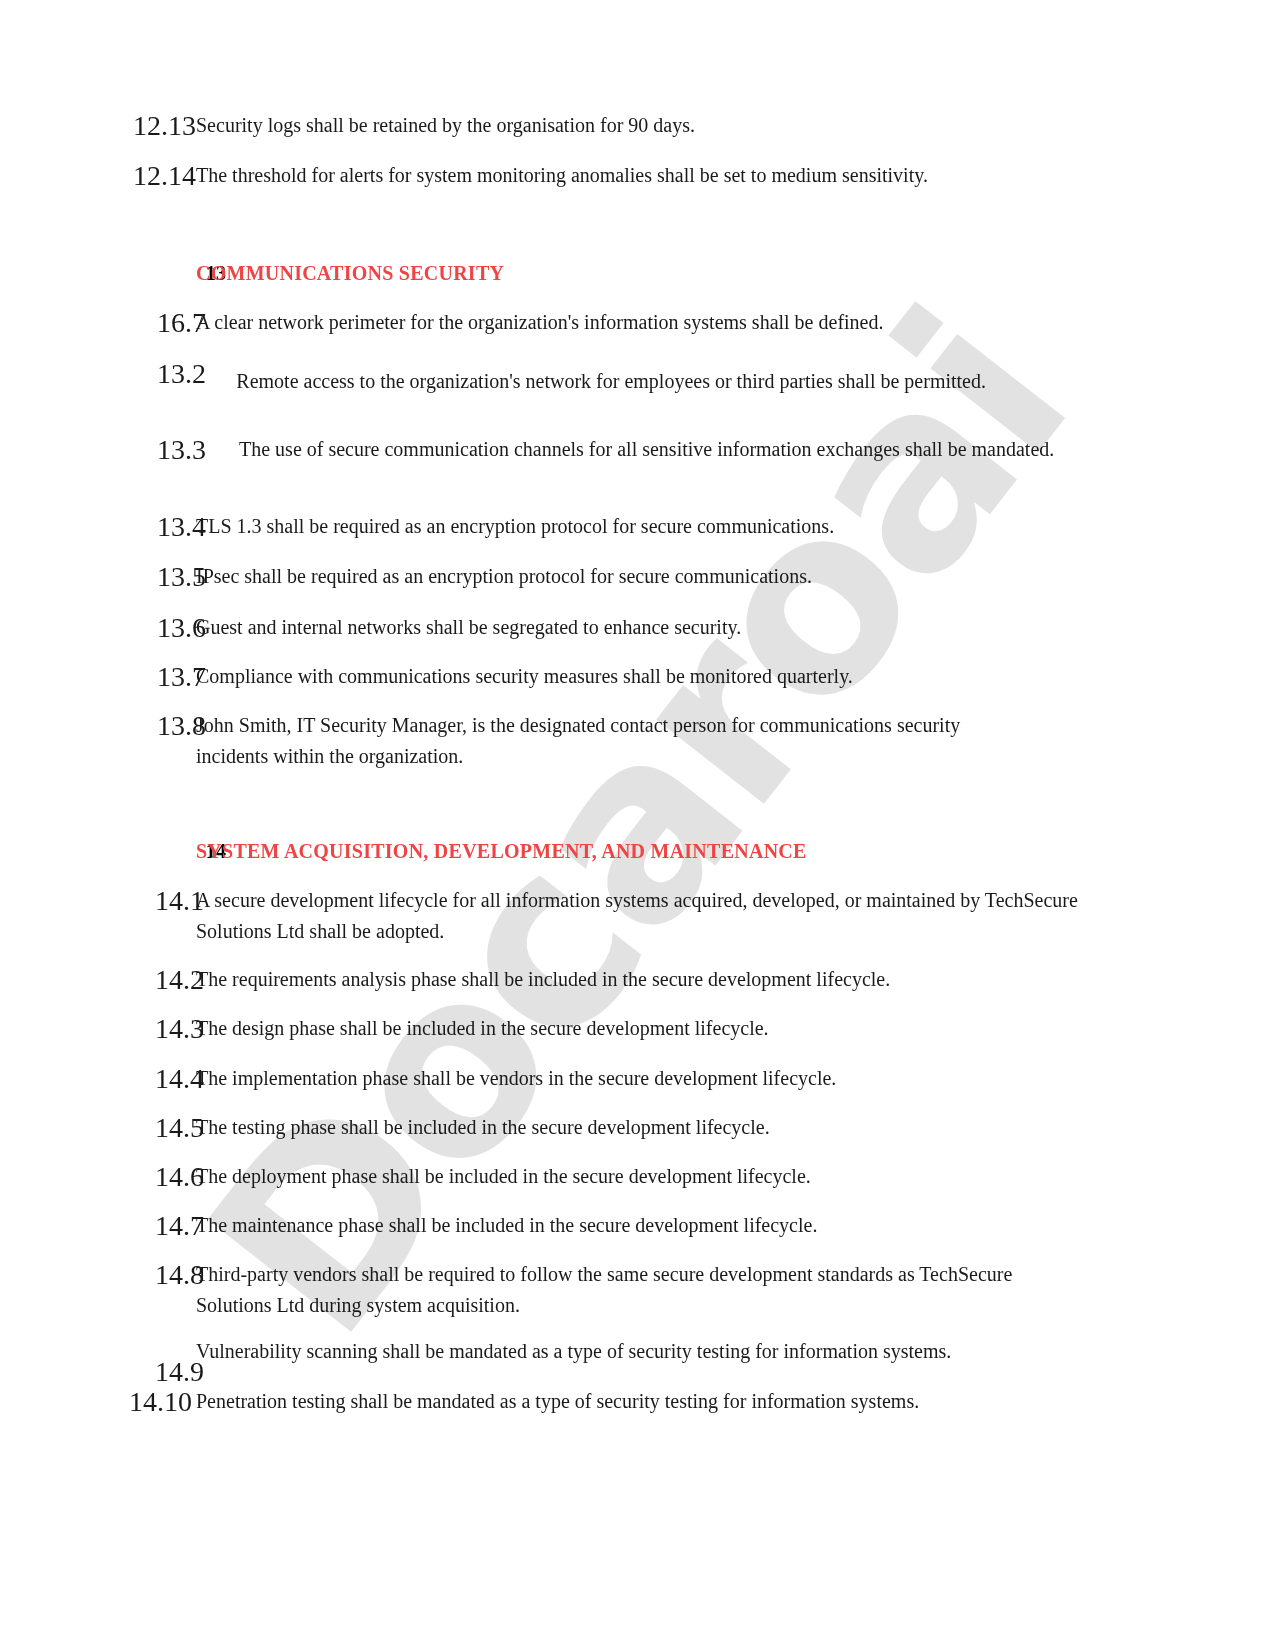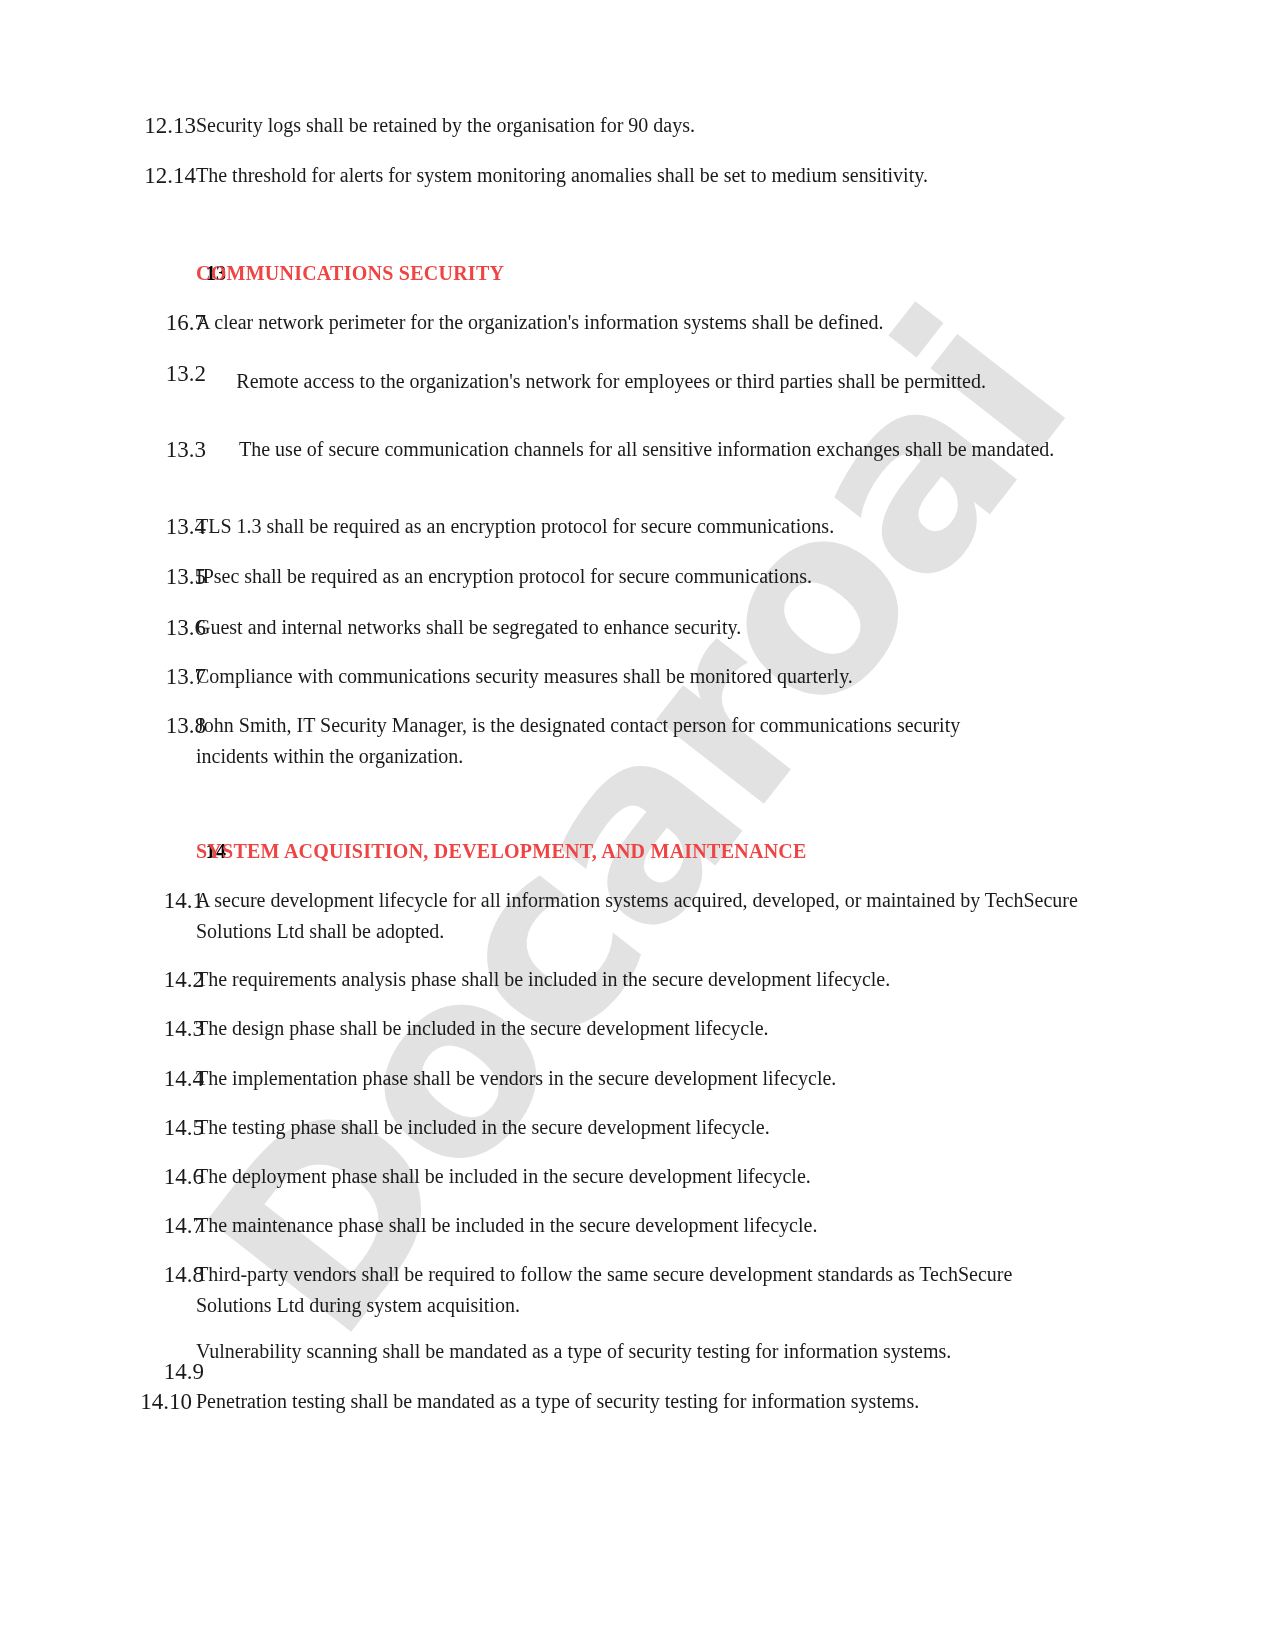--- a/index.html
+++ b/index.html
@@ -66,21 +66,21 @@
     align-items: flex-start;
     position: absolute;
     left: 0;
     right: 0;
   }
 
   .clause-num {
     position: absolute;
     width: 74px;
     text-align: right;
-    font-size: 23px;
+    font-size: 28px;
     line-height: 31px;
     color: #1a1a1a;
   }
 
   .clause-body {
     position: absolute;
     left: 196px;
     width: 880px;
     font-size: 20px;
     line-height: 31px;

